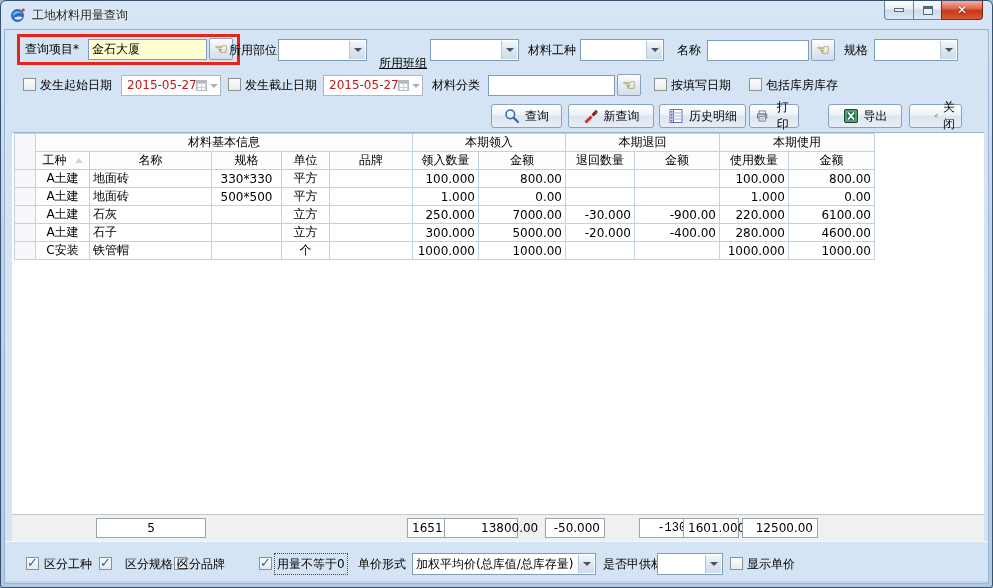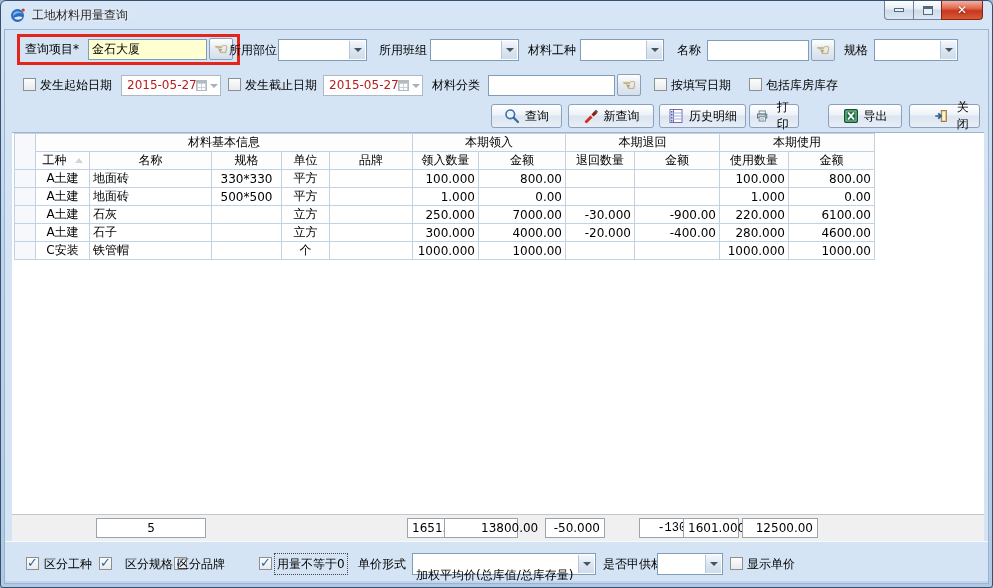--- a/index.html
+++ b/index.html
@@ -19,21 +19,21 @@
   .wbtn.close { width:42px; border-radius:0 0 4px 0; border-color:#83241a;
           background:linear-gradient(180deg,#f6b0a0 0%,#e06a50 40%,#c8371d 55%,#d95b34 100%); }
   .glyph-min { width:10px; height:4px; border:1px solid #54677c; background:#e9f1f8; }
   .glyph-max { width:10px; height:9px; border:1px solid #54677c; border-top-width:3px; background:#e9f1f8; }
   .glyph-close { color:#fff; font-weight:bold; font-size:12px; text-shadow:0 1px 2px rgba(60,0,0,.6); }
   
   .body { position:absolute; left:3px; right:3px; top:28px; bottom:3px; background:#d5e4f4; border:1px solid #9bb4cf; }
   .lbl { position:absolute; height:22px; line-height:22px; white-space:nowrap; }
   .txt { position:absolute; height:21px; border:1px solid #7f9db9; background:#fff; font:inherit; padding:0 3px; }
   .combo { position:absolute; height:22px; border:1px solid #7f9db9; background:#fff; }
-  .combo .cval { position:absolute; left:3px; top:0; right:18px; line-height:20px; overflow:hidden; white-space:nowrap;margin-top:11px; }
+  .combo .cval { position:absolute; left:3px; top:0; right:18px; line-height:20px; overflow:hidden; white-space:nowrap; }
   .combo .cbtn { position:absolute; top:1px; right:1px; bottom:1px; width:16px;
                  background:linear-gradient(180deg,#f4f8fc,#dce6f1 50%,#cfdcea);
                  border-left:1px solid #b5c6d9; display:flex; align-items:center; justify-content:center; }
   .tri-down { width:0; height:0; border-left:4px solid transparent; border-right:4px solid transparent; border-top:4px solid #47555e; }
   .tri-down.dis { border-top-color:#a9b0b8; }
   .datef { position:absolute; height:21px; border:1px solid #adb8c2; background:#fff; color:#b91c1c; }
   .datef .dval { position:absolute; left:5px; top:0; line-height:19px; }
   .datef .dicons { position:absolute; right:2px; top:0; bottom:0; display:flex; align-items:center; gap:3px; }
   .calicon { width:11px; height:11px; border:1px solid #b2bac2; border-top:3px solid #b2bac2;
              background:linear-gradient(#c9cfd6 1px,transparent 1px),linear-gradient(90deg,#c9cfd6 1px,transparent 1px);
@@ -102,21 +102,21 @@
           <span class="hand">☜</span>
         </div>
     </div>
     <span class="lbl" style="left:224px; top:9px;">所用部位</span>
     <div class="combo" style="left:273px; top:9px; width:89px;">
       <span class="cval"></span>
       <span class="cbtn">
           <span class="tri-down"></span>
         </span>
     </div>
-    <span class="lbl" style="left:374px; top:9px;">所用班组</span>
+    <span class="lbl" style="left:374px; top:22px;text-decoration:underline;">所用班组</span>
     <div class="combo" style="left:425px; top:9px; width:89px;">
       <span class="cval"></span>
       <span class="cbtn">
           <span class="tri-down"></span>
         </span>
     </div>
     <span class="lbl" style="left:523px; top:9px;">材料工种</span>
     <div class="combo" style="left:575px; top:9px; width:84px;">
       <span class="cval"></span>
       <span class="cbtn">
@@ -205,21 +205,21 @@
       <span>打印</span>
     </button>
     <button class="tbtn" style="left:823px; width:74px;">
       <svg class="icon16" viewBox="0 0 16 16">
           <rect x="1.5" y="1.5" width="13" height="13" rx="1" fill="#1e7145" stroke="#14502f"></rect>
           <rect x="3" y="3" width="10" height="10" fill="none" stroke="#bfe3cf" stroke-width=".7"></rect>
           <path d="M5 4.5 L11 11.5 M11 4.5 L5 11.5" stroke="#fff" stroke-width="1.8"></path>
         </svg>
       <span>导出</span>
     </button>
-    <button class="tbtn" style="left:904px; width:71px;padding-left:24px;">
+    <button class="tbtn" style="left:904px; width:53px;padding-left:24px;">
       <svg class="icon16" viewBox="0 0 16 16">
           <rect x="8.5" y="1.5" width="6" height="13" fill="#e8c87e" stroke="#8a6d3b"></rect>
           <rect x="10" y="3" width="3" height="10" fill="#fdf3d7"></rect>
           <path d="M1.5 8 L7.5 8" stroke="#2457a0" stroke-width="2"></path>
           <path d="M5 4.8 L8.2 8 L5 11.2" fill="none" stroke="#2457a0" stroke-width="2"></path>
         </svg>
       <span>关闭</span>
     </button>
 
     <div class="gridarea">
@@ -304,21 +304,21 @@
             <td class="r">6100.00</td>
           </tr>
           <tr>
             <td class="sel"></td>
             <td class="c">A土建</td>
               <td class="l">石子</td>
             <td class="c"></td>
               <td class="c">立方</td>
             <td class="l"></td>
               <td class="r">300.000</td>
-            <td class="r">4000.00</td>
+            <td class="r">5000.00</td>
               <td class="r">-20.000</td>
             <td class="r">-400.00</td>
               <td class="r">280.000</td>
             <td class="r">4600.00</td>
           </tr>
           <tr>
             <td class="sel"></td>
             <td class="c">C安装</td>
               <td class="l">铁管帽</td>
             <td class="c"></td>

